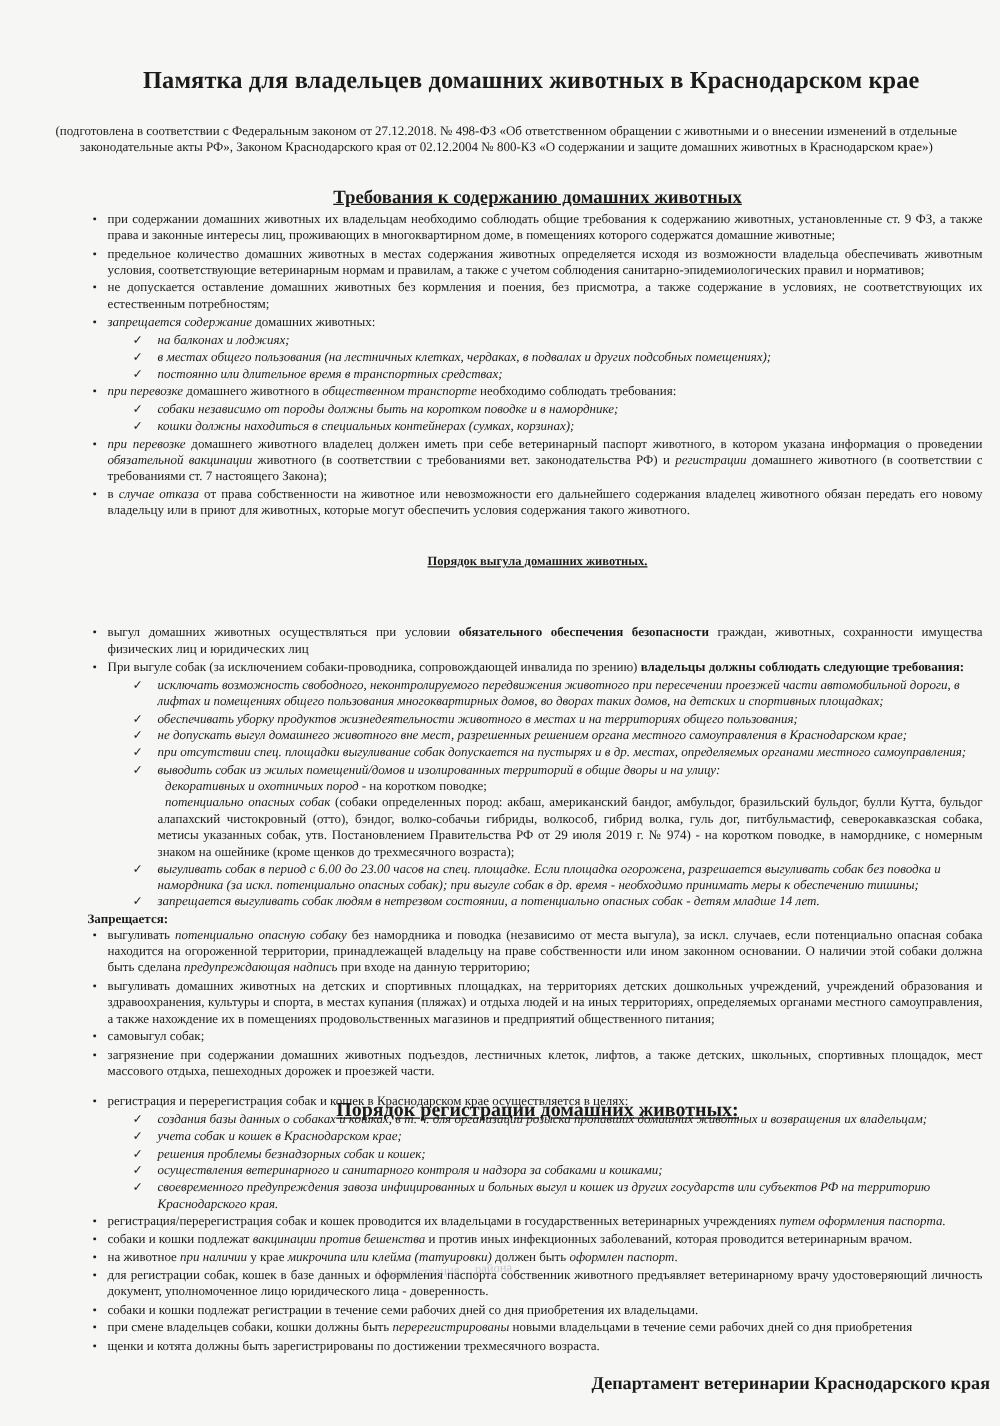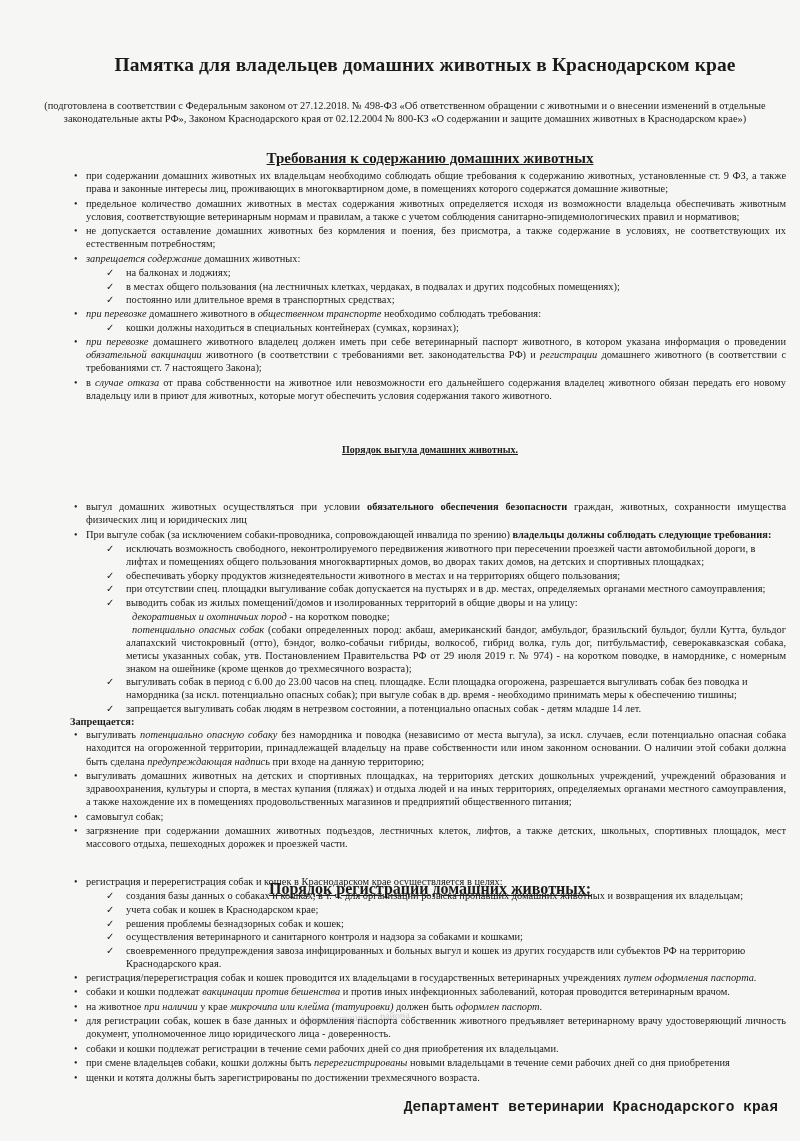--- a/index.html
+++ b/index.html
@@ -21,29 +21,29 @@
     text-align: center; font-size: 10.4px; line-height: 13px;
   }
   .h2 {
     position: absolute; left: 0; width: 800px; text-align: center;
     font-weight: bold; font-size: 15px; text-decoration: underline;
     padding-left: 60px; box-sizing: border-box;
   }
   .block { position: absolute; left: 74px; width: 712px; font-size: 10.4px; line-height: 13.1px; }
   .b { position: relative; padding-left: 12px; text-align: justify; margin-bottom: 1.4px; }
   .b::before { content: "•"; position: absolute; left: 0; top: 0; font-size: 10px; }
-  .c { position: relative; padding-left: 52px; margin-bottom: 0.5px; }
+  .c { position: relative; padding-left: 52px; margin-bottom: 0.5px; font-style: italic; }
   .c::before { content: "✓"; position: absolute; left: 32px; top: 0; font-size: 10px; font-family: "DejaVu Sans", sans-serif; }
   .sub { padding-left: 52px; }
   .plain { padding-left: 0; }
   i { font-style: italic; }
   .bold { font-weight: bold; }
   .footer {
-    position: absolute; right: 22px; top: 1099px;
-    font-weight: bold; font-size: 14.5px; font-family: Liberation Mono, monospace;
+    position: absolute; right: 8px; top: 1099px;
+    font-weight: bold; font-size: 14.5px;
   }
   .stamp {
     position: absolute; left: 300px; top: 1010px; width: 180px; height: 40px;
     color: rgba(110,110,140,0.35); font-size: 10px; transform: rotate(-3deg);
     pointer-events: none;
   }
 </style>
 </head>
 <body>
 
@@ -55,31 +55,33 @@
   <div class="h2" style="top:150px;">Требования к содержанию домашних животных</div>
   <div class="block" style="top:169px;">
     <div class="b">при содержании домашних животных их владельцам необходимо соблюдать общие требования к содержанию животных, установленные ст. 9 ФЗ, а также права и законные интересы лиц, проживающих в многоквартирном доме, в помещениях которого содержатся домашние животные;</div>
     <div class="b">предельное количество домашних животных в местах содержания животных определяется исходя из возможности владельца обеспечивать животным условия, соответствующие ветеринарным нормам и правилам, а также с учетом соблюдения санитарно-эпидемиологических правил и нормативов;</div>
     <div class="b">не допускается оставление домашних животных без кормления и поения, без присмотра, а также содержание в условиях, не соответствующих их естественным потребностям;</div>
     <div class="b"><i>запрещается содержание</i><span> домашних животных:</span></div>
     <div class="c">на балконах и лоджиях;</div>
     <div class="c">в местах общего пользования (на лестничных клетках, чердаках, в подвалах и других подсобных помещениях);</div>
     <div class="c">постоянно или длительное время в транспортных средствах;</div>
     <div class="b"><i>при перевозке</i><span> домашнего животного в </span><i>общественном транспорте</i><span> необходимо соблюдать требования:</span></div>
+    <div class="c">собаки независимо от породы должны быть на коротком поводке и в наморднике;</div>
     <div class="c">кошки должны находиться в специальных контейнерах (сумках, корзинах);</div>
     <div class="b"><i>при перевозке</i><span> домашнего животного владелец должен иметь при себе ветеринарный паспорт животного, в котором указана информация о проведении </span><i>обязательной вакцинации</i><span> животного (в соответствии с требованиями вет. законодательства РФ) и </span><i>регистрации</i><span> домашнего животного (в соответствии с требованиями ст. 7 настоящего Закона);</span></div>
     <div class="b"><span>в </span><i>случае отказа</i><span> от права собственности на животное или невозможности его дальнейшего содержания владелец животного обязан передать его новому владельцу или в приют для животных, которые могут обеспечить условия содержания такого животного.</span></div>
   </div>
 
   <div class="h2" style="top:444px; font-size:10px;">Порядок выгула домашних животных.</div>
   <div class="block" style="top:500px;">
     <div class="b"><span>выгул домашних животных осуществляться при условии </span><span class="bold">обязательного обеспечения безопасности</span><span> граждан, животных, сохранности имущества физических лиц и юридических лиц</span></div>
     <div class="b"><span>При выгуле собак (за исключением собаки-проводника, сопровождающей инвалида по зрению) </span><span class="bold">владельцы должны соблюдать следующие требования:</span></div>
     <div class="c">исключать возможность свободного, неконтролируемого передвижения животного при пересечении проезжей части автомобильной дороги, в лифтах и помещениях общего пользования многоквартирных домов, во дворах таких домов, на детских и спортивных площадках;</div>
     <div class="c">обеспечивать уборку продуктов жизнедеятельности животного в местах и на территориях общего пользования;</div>
+    <div class="c">не допускать выгул домашнего животного вне мест, разрешенных решением органа местного самоуправления в Краснодарском крае;</div>
     <div class="c">при отсутствии спец. площадки выгуливание собак допускается на пустырях и в др. местах, определяемых органами местного самоуправления;</div>
     <div class="c">выводить собак из жилых помещений/домов и изолированных территорий в общие дворы и на улицу:</div>
     <div class="sub" style="padding-left:58px;"><i>декоративных и охотничьих пород</i><span> - на коротком поводке;</span></div>
     <div class="sub" style="padding-left:52px; text-indent:6px; text-align:justify;"><i>потенциально опасных собак</i><span> (собаки определенных пород: акбаш, американский бандог, амбульдог, бразильский бульдог, булли Кутта, бульдог алапахский чистокровный (отто), бэндог, волко-собачьи гибриды, волкособ, гибрид волка, гуль дог, питбульмастиф, северокавказская собака, метисы указанных собак, утв. Постановлением Правительства РФ от 29 июля 2019 г. № 974) - на коротком поводке, в наморднике, с номерным знаком на ошейнике (кроме щенков до трехмесячного возраста);</span></div>
     <div class="c">выгуливать собак в период с 6.00 до 23.00 часов на спец. площадке. Если площадка огорожена, разрешается выгуливать собак без поводка и намордника (за искл. потенциально опасных собак); при выгуле собак в др. время - необходимо принимать меры к обеспечению тишины;</div>
     <div class="c">запрещается выгуливать собак людям в нетрезвом состоянии, а потенциально опасных собак - детям младше 14 лет.</div>
     <div class="plain bold" style="margin-left:-4px;">Запрещается:</div>
     <div class="b"><span>выгуливать </span><i>потенциально опасную собаку</i><span> без намордника и поводка (независимо от места выгула), за искл. случаев, если потенциально опасная собака находится на огороженной территории, принадлежащей владельцу на праве собственности или ином законном основании. О наличии этой собаки должна быть сделана </span><i>предупреждающая надпись</i><span> при входе на данную территорию;</span></div>
     <div class="b">выгуливать домашних животных на детских и спортивных площадках, на территориях детских дошкольных учреждений, учреждений образования и здравоохранения, культуры и спорта, в местах купания (пляжах) и отдыха людей и на иных территориях, определяемых органами местного самоуправления, а также нахождение их в помещениях продовольственных магазинов и предприятий общественного питания;</div>
     <div class="b">самовыгул собак;</div>

